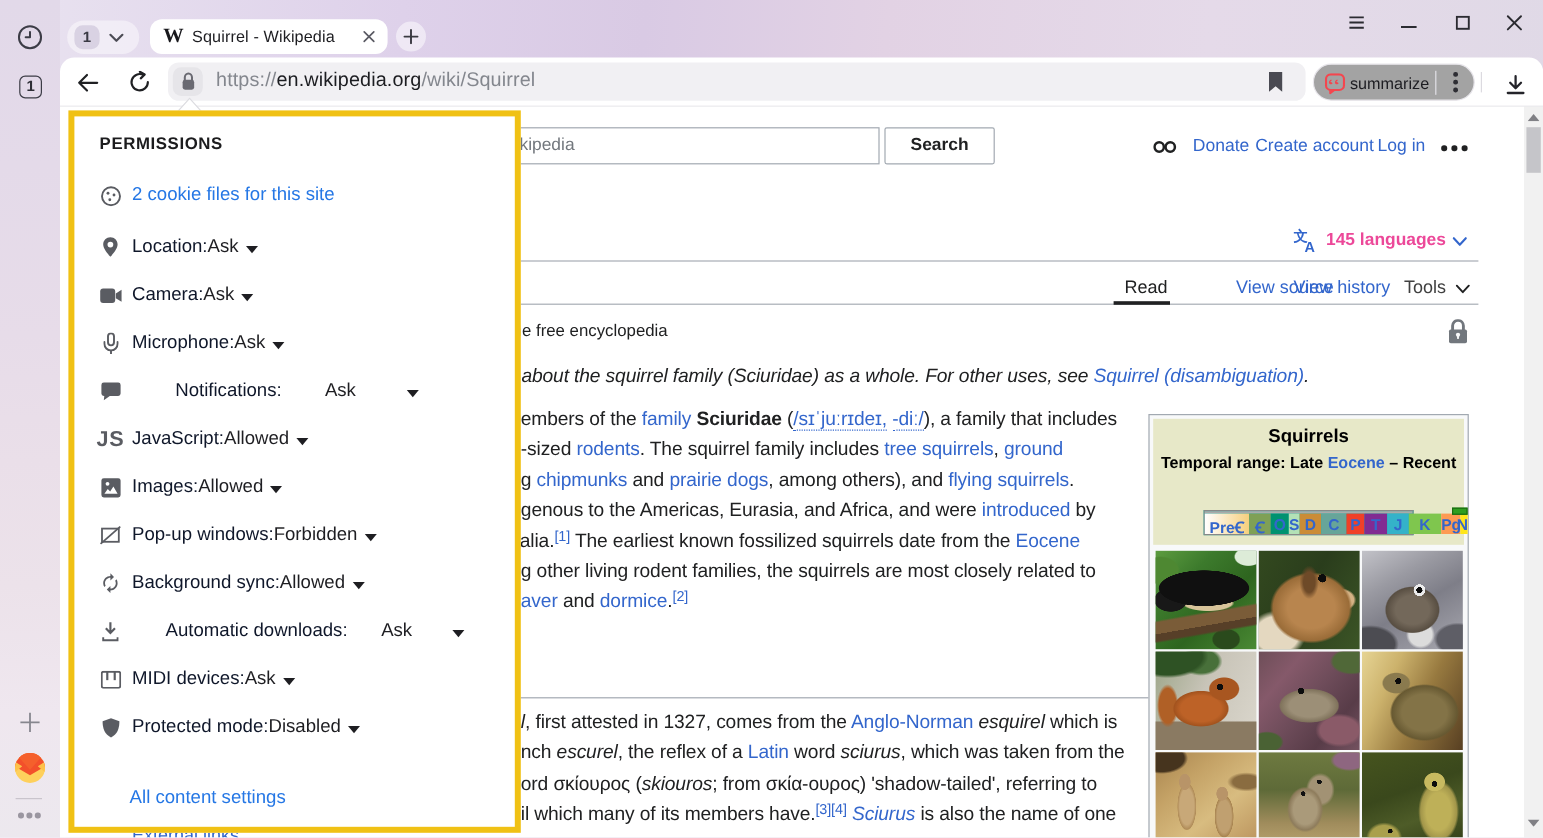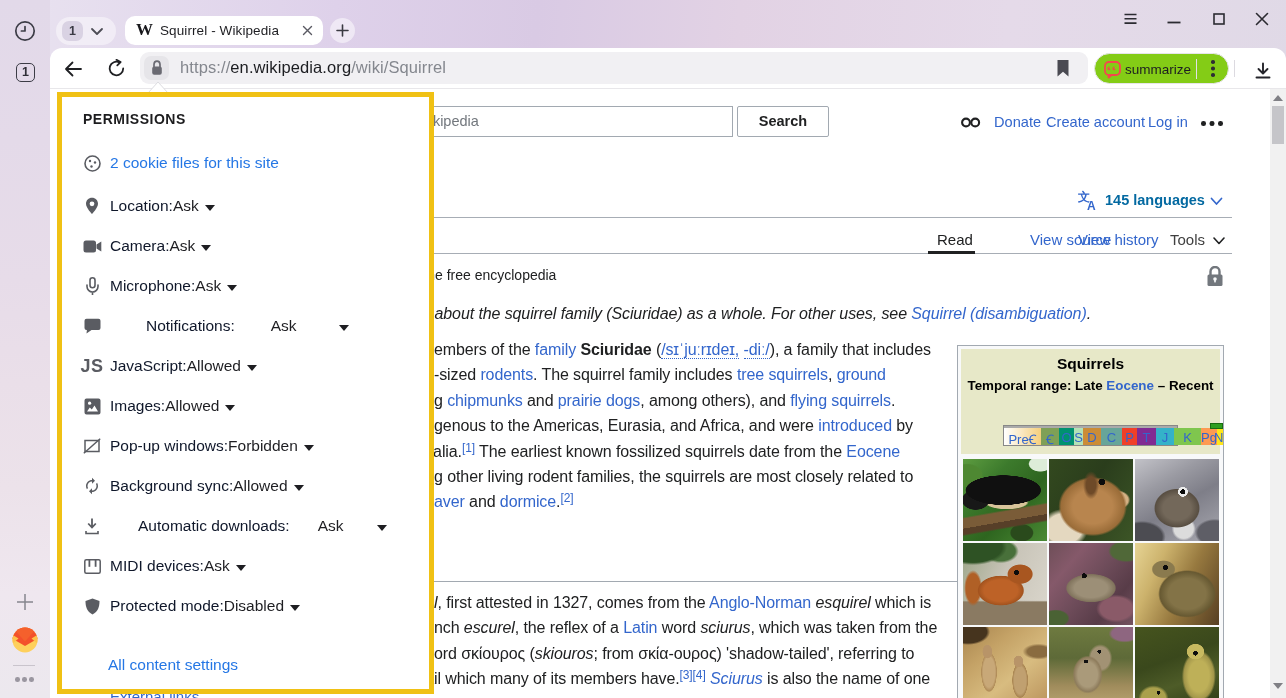--- a/index.html
+++ b/index.html
@@ -21,39 +21,39 @@
   #tab .t { font-size:13.5px; color:#1d1d21; position:absolute; left:35px; top:7px; letter-spacing:.1px;}
   #pill { position:absolute; left:56px; top:17px; width:60px; height:28px; border-radius:14px; background:rgba(255,255,255,.45); }
   #badge { position:absolute; left:6px; top:4px; width:21px; height:20px; background:#d9d2e3; border-radius:7px;
      font-size:12.5px; font-weight:bold; color:#3a3a44; text-align:center; line-height:20px; }
   #plus { position:absolute; left:330px; top:18px; width:25px; height:25px; border-radius:50%; background:rgba(255,255,255,.5); }
   
   #urlfield { position:absolute; left:140px; top:52px; width:948px; height:32px; background:#f1f0f3; border-radius:9px; }
   #lockchip { position:absolute; left:4px; top:4px; width:25px; height:24px; background:#e6e5e9; border-radius:7px; }
   #urltext { position:absolute; left:40px; top:6px; font-size:16.5px; color:#84878e; letter-spacing:.1px; }
   #urltext b { color:#1c1d21; font-weight:normal; }
-  #sumpill { position:absolute; left:1094px; top:53px; width:135px; height:31px; background:#84cc16; border:1.5px solid #e7e5ea; border-radius:16px; }
+  #sumpill { position:absolute; left:1094px; top:53px; width:135px; height:31px; background:#a3a3a3; border:1.5px solid #e7e5ea; border-radius:16px; }
   
   #page { position:absolute; left:50px; top:89px; width:1220px; height:609px; background:#fff; overflow:hidden; }
   .wlink { color:#3366cc; text-decoration:none; }
   .ipa { color:#3366cc; border-bottom:1px dotted #3366cc; }
   sup { font-size:12px; vertical-align:5px; line-height:0; }
   .line { position:absolute; white-space:pre; font-size:16px; color:#202122; letter-spacing:-0.1px; }
   #searchbox { position:absolute; left:305px; top:17px; width:378px; height:31px; border:1px solid #a2a9b1; background:#fff;
      font-size:14.5px; color:#72777d; line-height:29px; padding-left:10px; }
   #searchbtn { position:absolute; left:687px; top:17px; width:92px; height:31px; border:1px solid #a2a9b1; border-radius:2px; background:#fff;
      font-size:14.5px; font-weight:bold; color:#202122; text-align:center; line-height:29px; }
   .toplink { font-size:14.6px; color:#3366cc; position:absolute; top:25px; }
   .hr { position:absolute; height:1px; background:#a7adb5; }
   
   #infobox { position:absolute; left:907px; top:256px; width:267px; border:1px solid #a2a9b1; background:#f8f9fa; padding:3px; }
   #ib-head { background:#e7e8c8; text-align:center; padding:6px 2px 8px 2px; }
   #ib-title { font-size:15.5px; font-weight:bold; color:#000; }
   #ib-range { font-size:13.4px; font-weight:bold; color:#000; margin-top:5px; }
-  #timeline { position:relative; margin:32px auto 0 auto; width:175px; height:21px; border:1px solid #888; background:#14b8a6; }
+  #timeline { position:relative; margin:32px auto 0 auto; width:175px; height:21px; border:1px solid #888; background:#14b8a6;font-weight:bold; }
   .seg { position:absolute; top:2px; bottom:0; }
   .seg > span { position:absolute; left:0; width:100%; text-align:center; font-size:13px; color:#3366cc; top:2px; }
   #photos { margin-top:5px; display:grid; grid-template-columns:84px 84px 84px; grid-auto-rows:82px; gap:2px; justify-content:center; }
   #photos div { width:84px; height:82px; }
 
   #ph1 { background:
     radial-gradient(ellipse 38px 15px at 48% 38%, #101010 98%, transparent),
     radial-gradient(ellipse 14px 10px at 15% 50%, #181818 95%, transparent),
     radial-gradient(ellipse 22px 7px at 52% 53%, #d8c49a 90%, transparent),
     linear-gradient(170deg, transparent 60%, #7a5c38 62% 72%, #573f28 72% 78%, transparent 80%),
@@ -220,21 +220,21 @@
   </svg>
   <span class="toplink" style="left:944px;">Donate</span>
   <span class="toplink" style="left:996px;">Create account</span>
   <span class="toplink" style="left:1098px;">Log in</span>
   <div class="abs" style="left:1151px; top:32px; width:4.6px; height:4.6px; border-radius:50%; background:#202122; box-shadow:8.5px 0 0 #202122, 17px 0 0 #202122;"></div>
 
   <svg class="abs" style="left:1028px; top:101px;" width="21" height="21" viewBox="0 0 21 21">
     <text x="0" y="11" font-size="12" font-weight="bold" fill="#3366cc" font-family="Liberation Sans">文</text>
     <text x="9" y="20" font-size="12" font-weight="bold" fill="#3366cc" font-family="Liberation Sans">A</text>
   </svg>
-  <span class="abs" style="left:1055px; top:103px; font-size:14.5px; font-weight:bold; color:#0369a1;">145 languages</span>
+  <span class="abs" style="left:1055px; top:103px; font-size:14.5px; font-weight:bold; color:#ec4899;">145 languages</span>
   <svg class="abs" style="left:1160px; top:108px;" width="13" height="9" viewBox="0 0 13 9">
     <path d="M1.5 1.5 L6.5 7 L11.5 1.5" fill="none" stroke="#3366cc" stroke-width="1.7" stroke-linecap="round" stroke-linejoin="round"></path>
   </svg>
 
   <div class="hr" style="left:130px; top:128px; width:1052px;"></div>
 
   <span class="abs" style="left:887px; top:142px; font-size:15px; color:#202122;">Read</span>
   <span class="abs" style="left:936px; top:142px; font-size:15px; color:#3366cc;margin-left:44px;">View source</span>
   <span class="abs" style="left:1028px; top:142px; font-size:15px; color:#3366cc;">View history</span>
   <span class="abs" style="left:1120px; top:142px; font-size:15px; color:#404040;">Tools</span>

